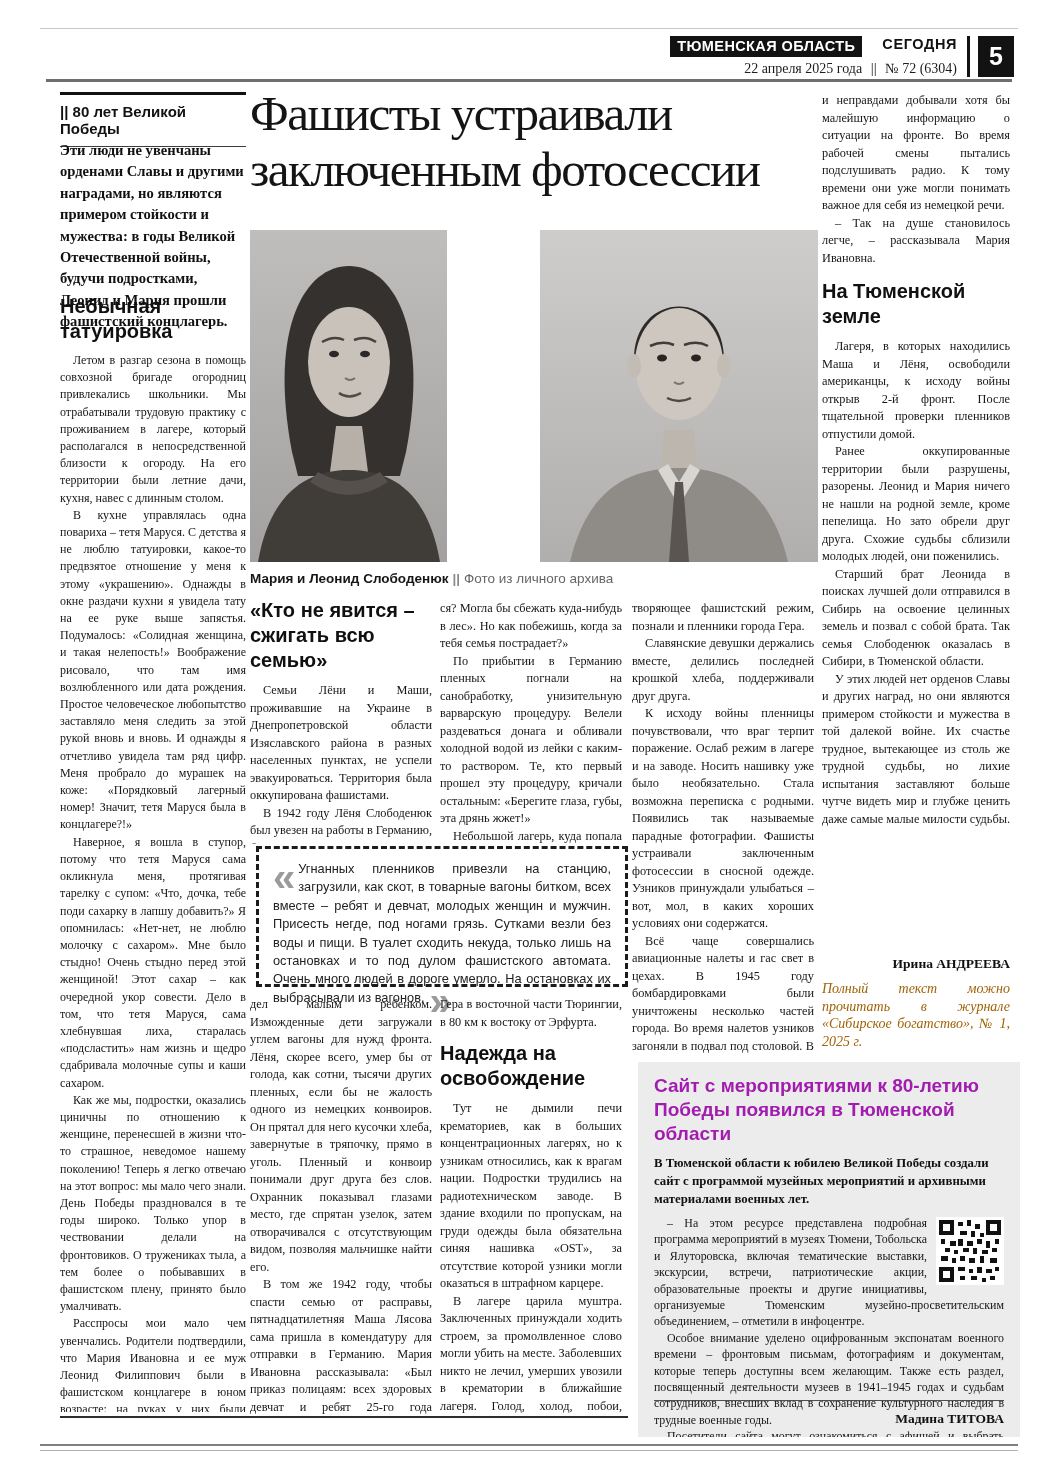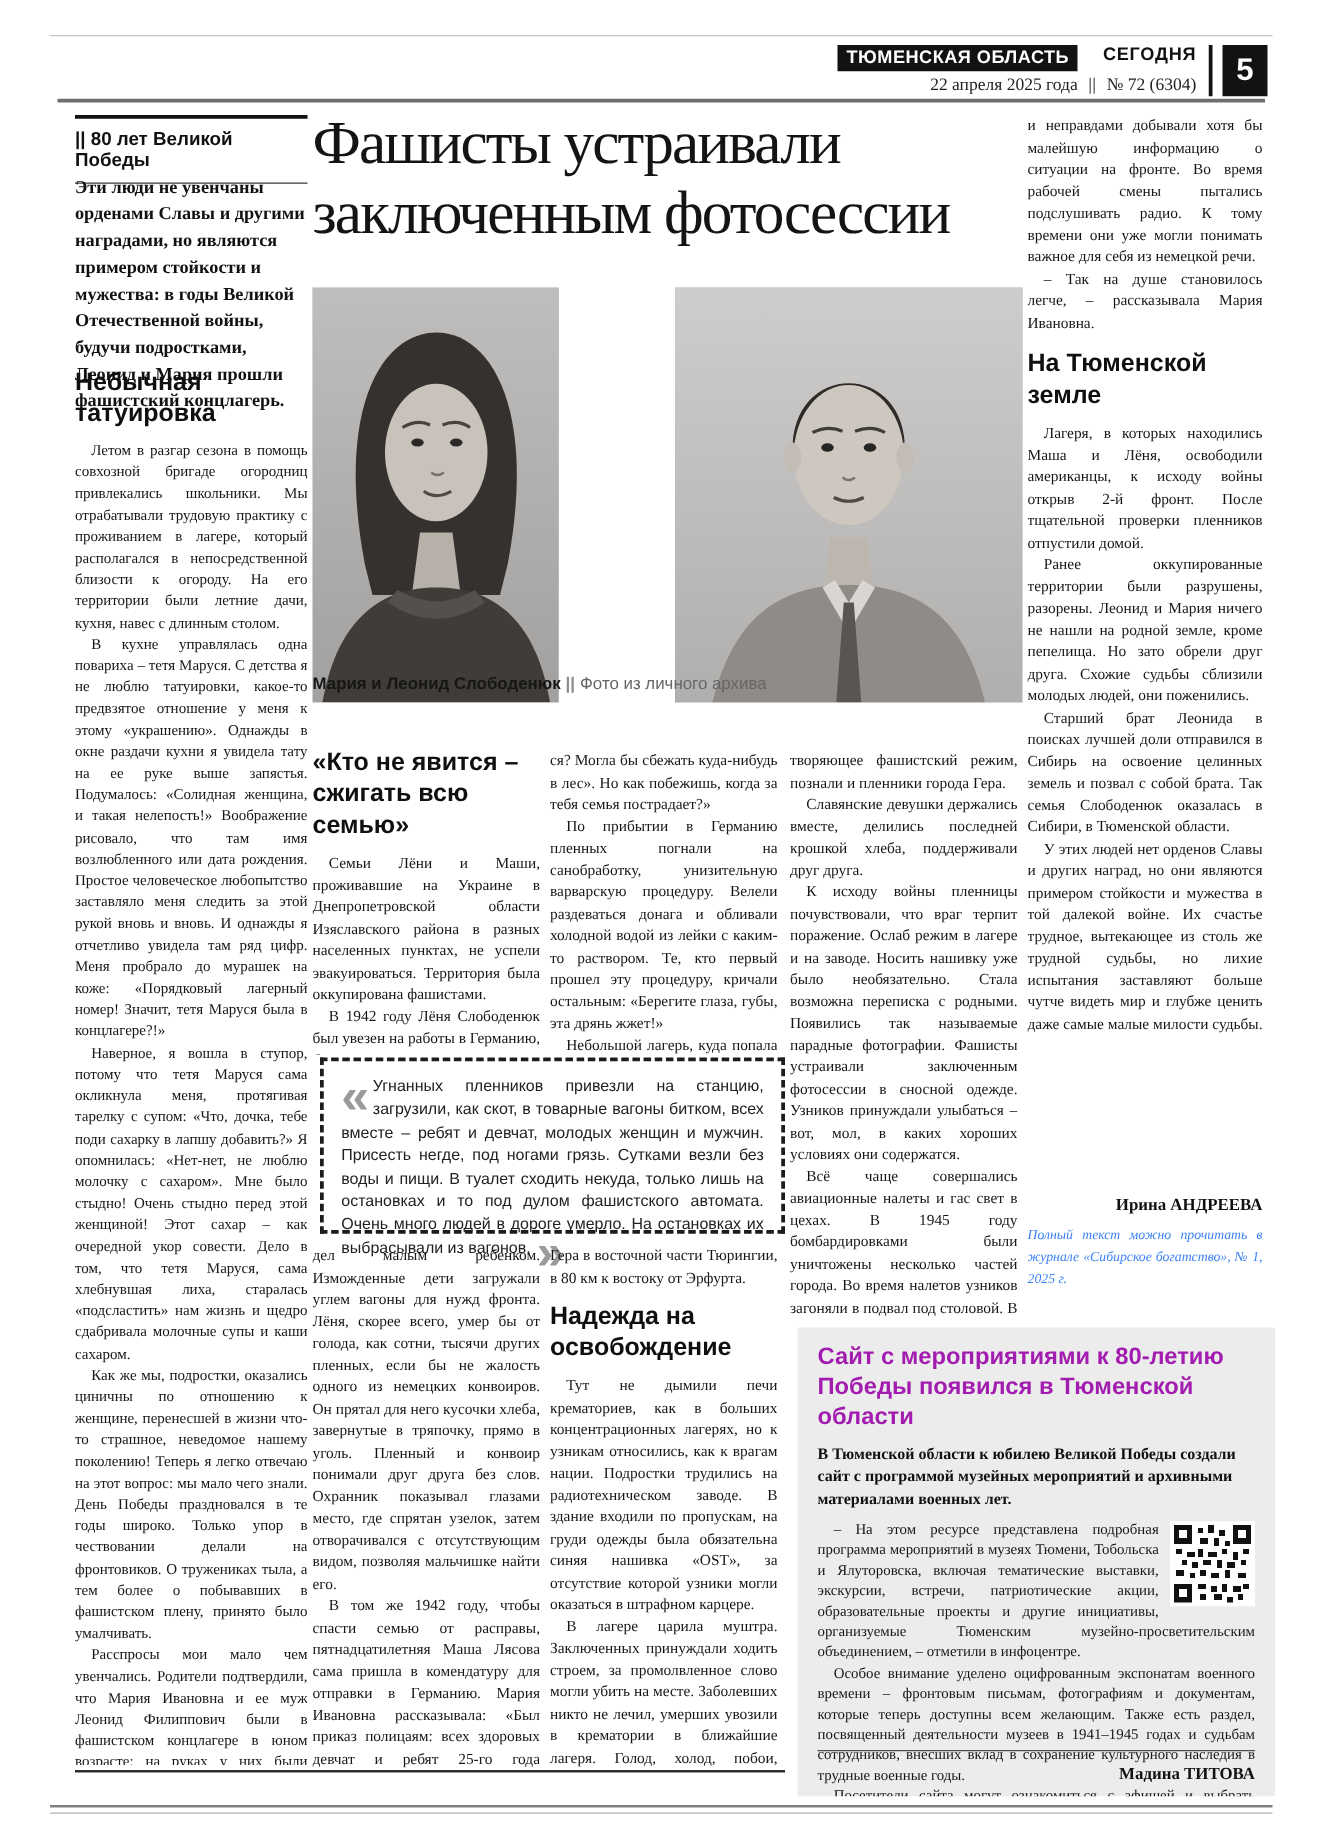--- a/index.html
+++ b/index.html
@@ -41,21 +41,21 @@
   .sec-h{font-family:"Liberation Sans",sans-serif;font-weight:bold;font-size:20px;line-height:25px;color:#101010;margin:0 0 9px;}
   
   .quote-box{position:absolute;border:3px dashed #1c1c1c;box-sizing:border-box;
              font-family:"Liberation Sans",sans-serif;font-size:12.8px;line-height:18.4px;
              text-align:justify;color:#222;padding:11px 14px 8px;background:#fff;}
   .q-open,.q-close{font-weight:bold;color:#9b9b9b;font-size:40px;font-family:"Liberation Sans",sans-serif;}
   .q-open{float:left;line-height:26px;margin:4px 7px 0 0;letter-spacing:-4px;}
   .q-close{line-height:10px;vertical-align:-13px;margin-left:5px;letter-spacing:-4px;}
   
   .byline{font-weight:bold;font-size:13.5px;color:#111;text-align:right;}
-  .note{font-style:italic;font-size:11px;line-height:17.6px;text-align:justify;color:#3b82f6;}
+  .note{font-style:italic;font-size:14px;line-height:17.6px;text-align:justify;color:#a16207;}
   
   .graybox{position:absolute;background:#ececec;box-sizing:border-box;padding:12px 16px 46px;overflow:hidden;}
   .gb-title{font-family:"Liberation Sans",sans-serif;font-weight:bold;font-size:19px;line-height:24px;color:#a21caf;}
   .gb-lead{font-weight:bold;font-size:12.8px;line-height:18px;margin:8px 0 7px;color:#111;}
   .graybox .para{font-size:11.9px;line-height:16.4px;}
   .gb-rule{position:absolute;left:16px;right:16px;bottom:36px;height:1px;background:#4f4f4f;}
   .gb-byline{position:absolute;right:16px;bottom:10px;font-weight:bold;font-size:13.5px;color:#111;}
   .qr{float:right;width:62px;height:62px;background:#ffffff;padding:3px;margin:2px 0 2px 9px;}
   .qr svg{display:block;width:62px;height:62px;}
 </style>
@@ -139,21 +139,21 @@
       <ellipse cx="122" cy="128" rx="5" ry="3.4" fill="#282624"></ellipse>
       <ellipse cx="156" cy="128" rx="5" ry="3.4" fill="#282624"></ellipse>
       <path d="M134 152 q5 4 10 0" stroke="#7b736d" stroke-width="2" fill="none"></path>
       <path d="M127 168 q12 6 24 0" stroke="#4e4944" stroke-width="2.5" fill="none"></path>
       <path d="M124 200 l30 0 l4 42 l-38 0 Z" fill="#bcb6af"></path>
       <path d="M30 332 C48 256 92 238 139 238 C186 238 230 256 248 332 Z" fill="#8f8b87"></path>
       <path d="M118 240 L139 276 L160 240 L150 234 L139 252 L128 234 Z" fill="#d9d5d1"></path>
       <path d="M135 252 l8 0 l6 80 l-20 0 Z" fill="#5a5550"></path>
     </svg>
   </div>
-  <div class="caption" style="left:250px;top:539px;width:572px;">
+  <div class="caption" style="left:250px;top:571px;width:572px;">
     <span class="cap-name">Мария и Леонид Слободенюк</span><span class="bars">||</span><span>Фото из личного архива</span>
   </div>
 
   <div class="col" style="left:250px;top:598px;width:182px;height:246px;">
     <div class="sec-h">«Кто не явится – сжигать всю семью»</div>
     <div>
         <p class="para">Семьи Лёни и Маши, проживавшие на Украине в Днепропетровской области Изяславского района в разных населенных пунктах, не успели эвакуироваться. Территория была оккупирована фашистами.</p>
         <p class="para">В 1942 году Лёня Слободенюк был увезен на работы в Германию, будучи двенадцатилетним подростком. Хрупкий, небольшой росточком Лёня среди ровесников выгля-</p>
       </div>
   </div>

